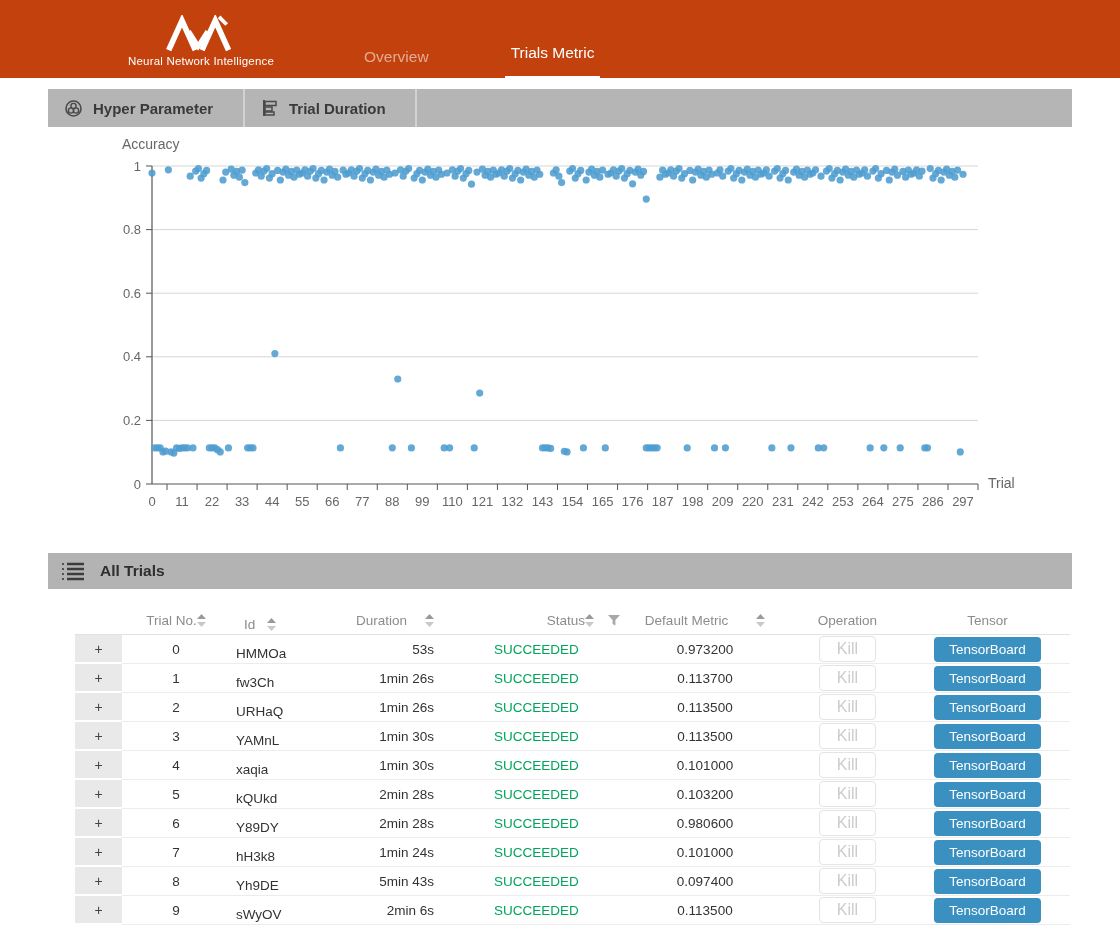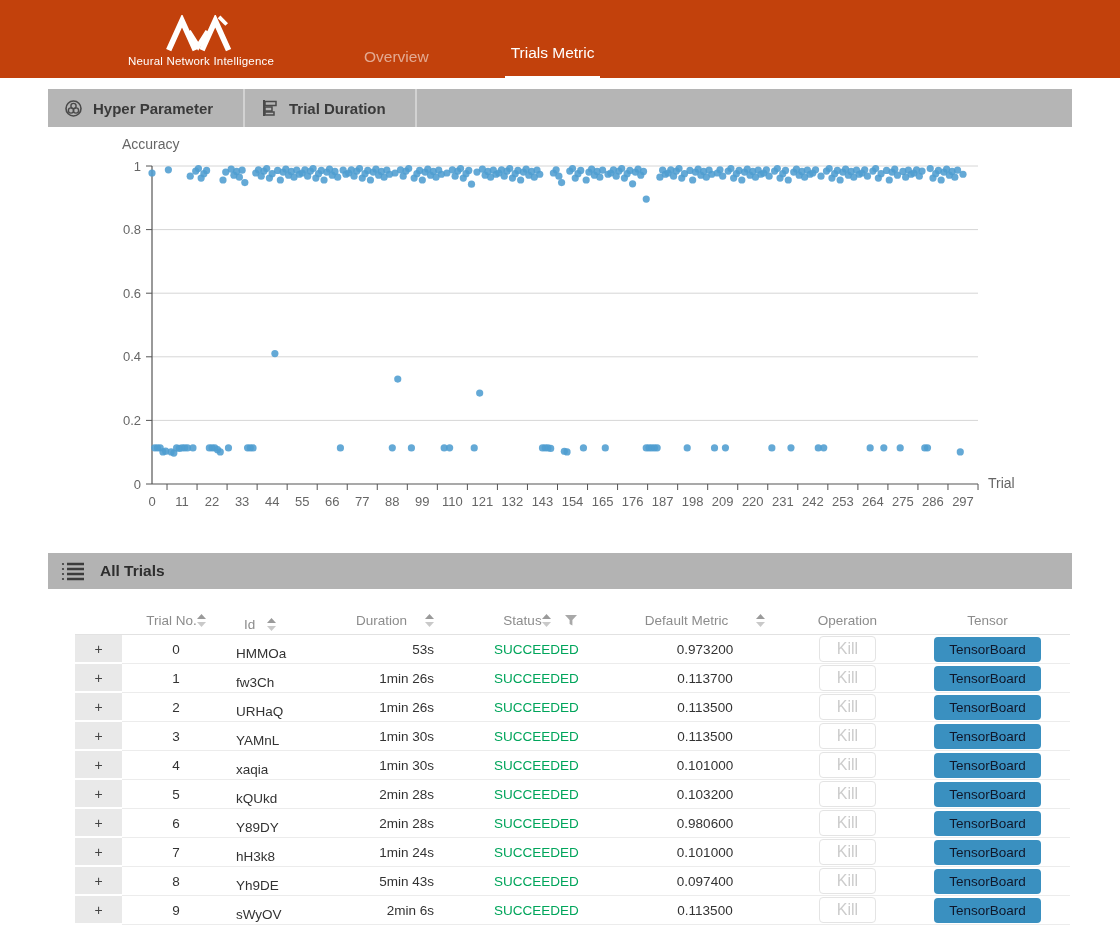--- a/index.html
+++ b/index.html
@@ -40,27 +40,27 @@
   .c-expand { width:47px; }
   .c-no { width:108px; justify-content:center; }
   .c-id { width:100px; justify-content:flex-start; padding-left:6px;margin-top:8px; }
   .c-dur { width:130px; justify-content:flex-end; padding-right:26px; }
   .c-status { width:160px; justify-content:flex-start; padding-left:34px; }
   .c-metric { width:170px; justify-content:center; }
   .c-op { width:115px; justify-content:center; }
   .c-tb { width:165px; justify-content:center;align-items:center; }
   .th.c-id { padding-left:14px; justify-content:flex-start; }
   .th.c-dur { justify-content:center; padding-right:0; }
-  .th.c-status { justify-content:center; padding-left:0; }
+  .th.c-status { justify-content:flex-end; padding-left:0; }
 
   .expand-btn { width:47px; height:27px; background:#e9e9e9; border:none; color:#444; font-size:14px; cursor:pointer; display:flex; align-items:center; justify-content:center; }
   .cell.c-expand { border-bottom:2px solid #fff; background:#e9e9e9; padding:0; }
   .status-succeeded { color:#00a55b; }
   .kill-btn { border:1px solid #e4e4e4; background:#fff; color:#ccc; font-size:16px; border-radius:4px; padding:3px 17px; cursor:default; }
-  .tb-btn { border:none; background:#3a90c0; color:#0f172a; font-size:13.5px; border-radius:4px; padding:5px 15px; cursor:pointer; }
+  .tb-btn { border:none; background:#3a90c0; color:#ffffff; font-size:13.5px; border-radius:4px; padding:5px 15px; cursor:pointer; }
 
   .sort-ic, .filter-ic { display:flex; cursor:pointer; }
 </style>
 </head>
 <body>
 
 <div class="page">
 
   <div class="appbar">
     <div class="brand">

